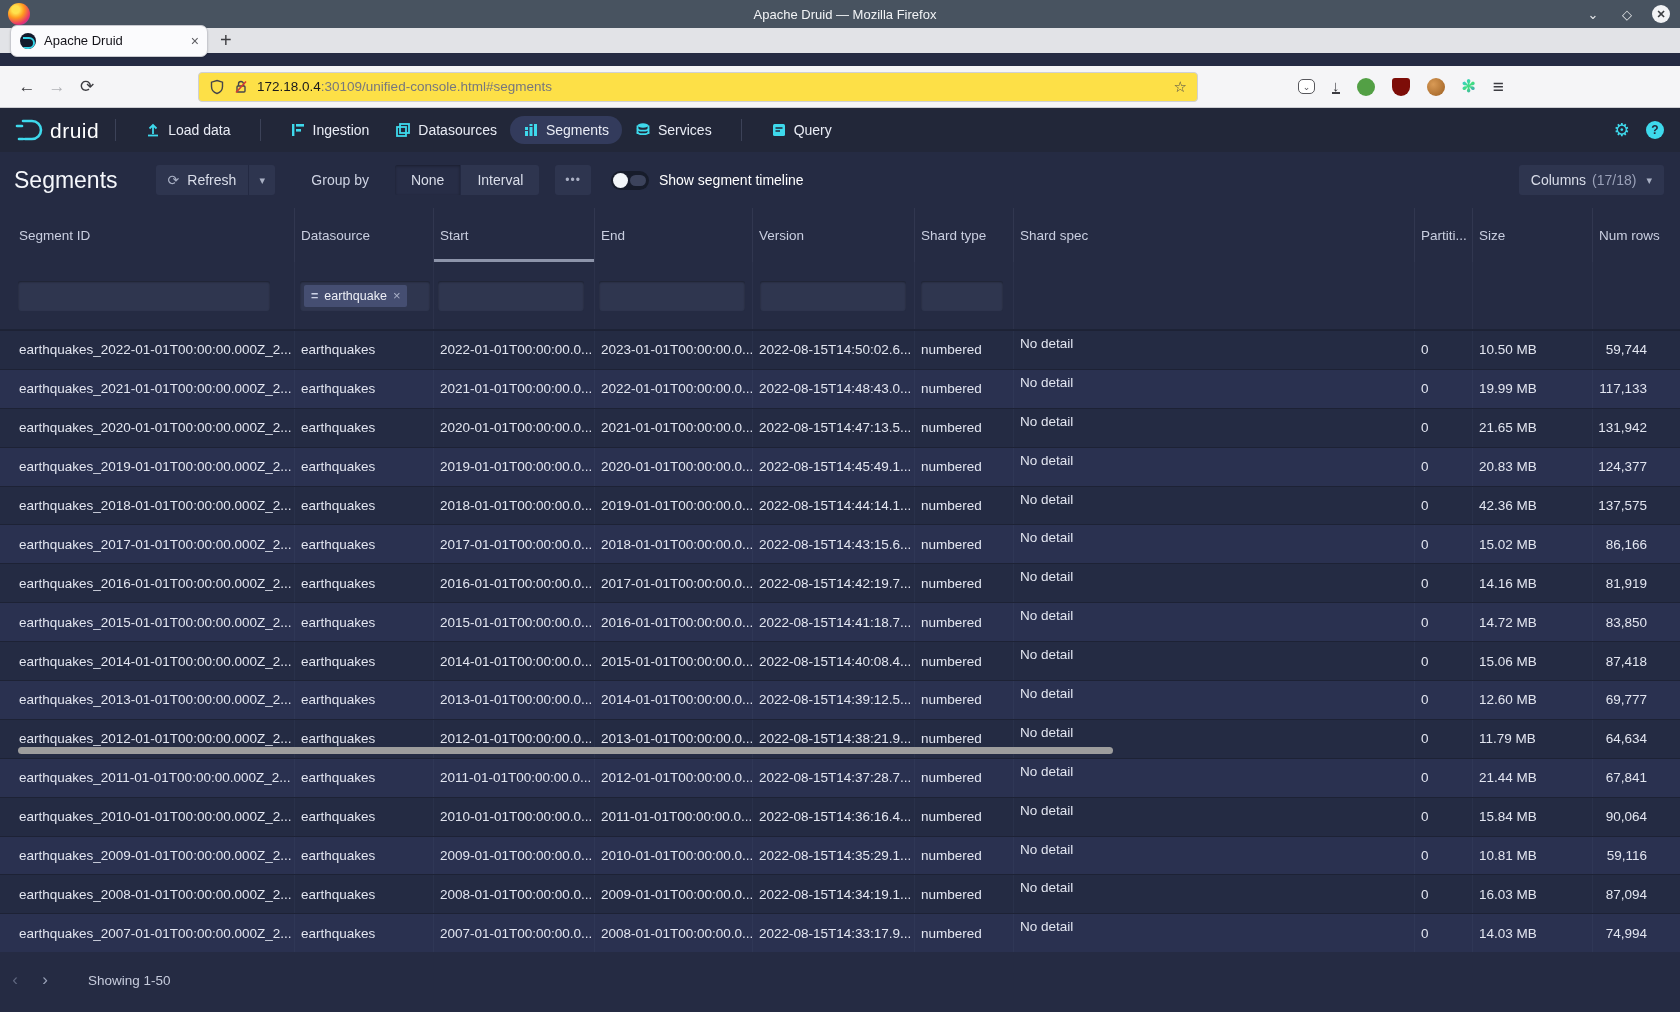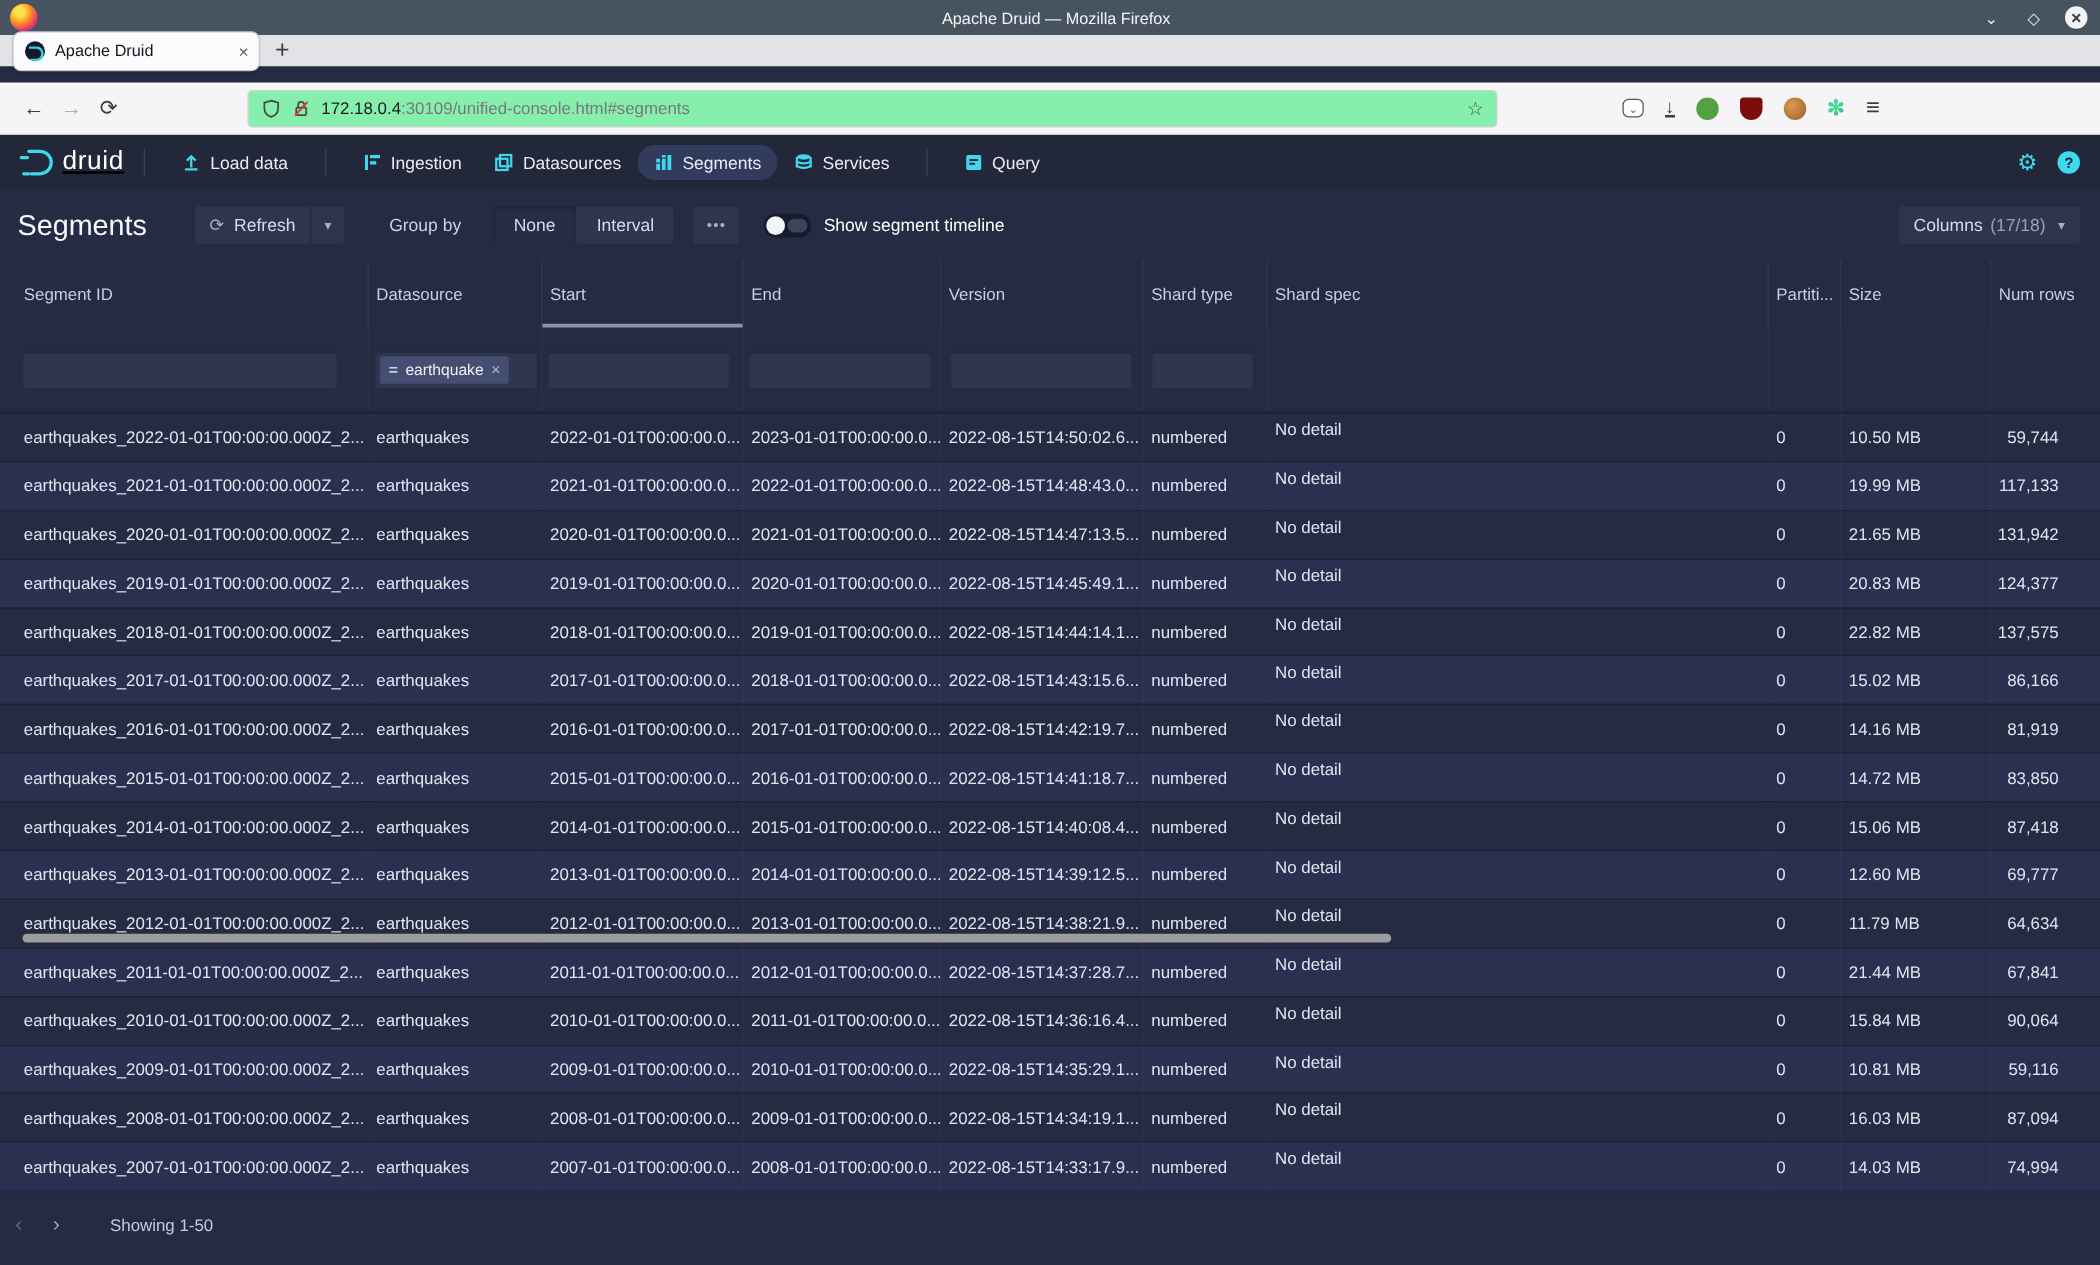--- a/index.html
+++ b/index.html
@@ -23,41 +23,41 @@
   .favicon::after { content:""; position:absolute; left:3px; top:4px; width:10px; height:8px;
     border:2px solid #35d4e8; border-left:none; border-radius:0 6px 6px 0; }
   .tab-title { margin-left:8px; font-size:13px; color:#15141a; flex:1; white-space:nowrap; overflow:hidden; }
   .tab-close { margin-right:8px; color:#5b5b60; font-size:14px; }
   .newtab { margin-left:12px; font-size:20px; color:#3e3e42; }
 
   .toolbar { position:absolute; top:66px; left:0; right:0; height:42px; background:#f5f5f7; border-bottom:1px solid #cccdd2;
     display:flex; align-items:center; }
   .nav-ico { font-size:17px; color:#3c3c41; width:30px; text-align:center; }
   .nav-ico.disabled { color:#b0b1b6; }
-  .urlbar { margin-left:96px; width:1000px; height:30px; background:#86efac; border:1px solid #cfd0d6; border-radius:4px;
+  .urlbar { margin-left:96px; width:1000px; height:30px; background:#fde047; border:1px solid #cfd0d6; border-radius:4px;
     display:flex; align-items:center; }
   .urlbar svg { flex:none; }
   .url-text { font-size:13.5px; color:#1a1a1e; margin-left:8px; flex:1; white-space:nowrap; overflow:hidden;}
   .url-text .dim { color:#77777d; }
   .star { margin-right:10px; color:#46464b; font-size:15px; }
   .ext-icons { display:flex; align-items:center; gap:17px; margin-left:100px; }
   .chip { width:18px; height:18px; border-radius:50%; display:flex; align-items:center; justify-content:center; font-size:10px; color:#fff; }
   .pocket { width:17px; height:15px; border:1.6px solid #57575c; border-radius:5px; color:#57575c; font-size:9px;
     display:flex; align-items:center; justify-content:center; background:#fff; }
   .dl { font-size:15px; color:#3c3c41; border-bottom:2px solid #3c3c41; line-height:13px; height:15px; }
   .badger { background:#53a045; }
   .ublock { background:#7d0d08; border-radius:3px 3px 50% 50%; }
   .cookie { background:radial-gradient(circle at 35% 35%, #d99a55, #9c5f22); }
   .sparkle { background:linear-gradient(135deg,#35c3f5,#41e07c,#3b6cf0); -webkit-background-clip:text; background-clip:text;
     color:transparent; font-size:17px; font-weight:bold; width:auto; height:auto; }
   .burger { font-size:19px; color:#3c3c41; }
 
   
   .druidbar { position:absolute; top:108px; left:0; right:0; height:44px; background:#222739; display:flex; align-items:center; }
-  .dlogo { display:flex; align-items:flex-start; margin-left:14px;text-decoration:underline; }
+  .dlogo { display:flex; align-items:flex-end; margin-left:14px; }
   .dlogo svg { flex:none; }
   .brand { color:#fff; font-size:21px; margin-left:6px; letter-spacing:.5px; }
   .vdiv { width:1px; height:22px; background:#3c4258; margin:0 16px; }
   .navitem { display:flex; align-items:center; gap:7px; padding:6px 13px; border-radius:17px; color:#e9ecf5; font-size:14px;text-align:center; }
   .navitem.active { background:#333b5c; }
   .cyan { color:#3ed9ec; }
   .help-badge { width:18px; height:18px; border-radius:50%; background:#3ed9ec; color:#222739; font-weight:bold; font-size:12px;
     display:flex; align-items:center; justify-content:center; }
   .druid-right { margin-left:auto; margin-right:16px; display:flex; align-items:center; gap:16px; }
   .gear { font-size:18px; }
@@ -361,21 +361,21 @@
           </div>
           <div class="row">
             <div class="cell c0 first">earthquakes_2018-01-01T00:00:00.000Z_2...</div>
             <div class="cell c1">earthquakes</div>
             <div class="cell c2">2018-01-01T00:00:00.0...</div>
             <div class="cell c3">2019-01-01T00:00:00.0...</div>
             <div class="cell c4">2022-08-15T14:44:14.1...</div>
             <div class="cell c5">numbered</div>
             <div class="cell c6 top">No detail</div>
             <div class="cell c7">0</div>
-            <div class="cell c8">22.82 MB</div>
+            <div class="cell c8">42.36 MB</div>
             <div class="cell c9 right">137,575</div>
           </div>
           <div class="row alt">
             <div class="cell c0 first">earthquakes_2017-01-01T00:00:00.000Z_2...</div>
             <div class="cell c1">earthquakes</div>
             <div class="cell c2">2017-01-01T00:00:00.0...</div>
             <div class="cell c3">2018-01-01T00:00:00.0...</div>
             <div class="cell c4">2022-08-15T14:43:15.6...</div>
             <div class="cell c5">numbered</div>
             <div class="cell c6 top">No detail</div>

